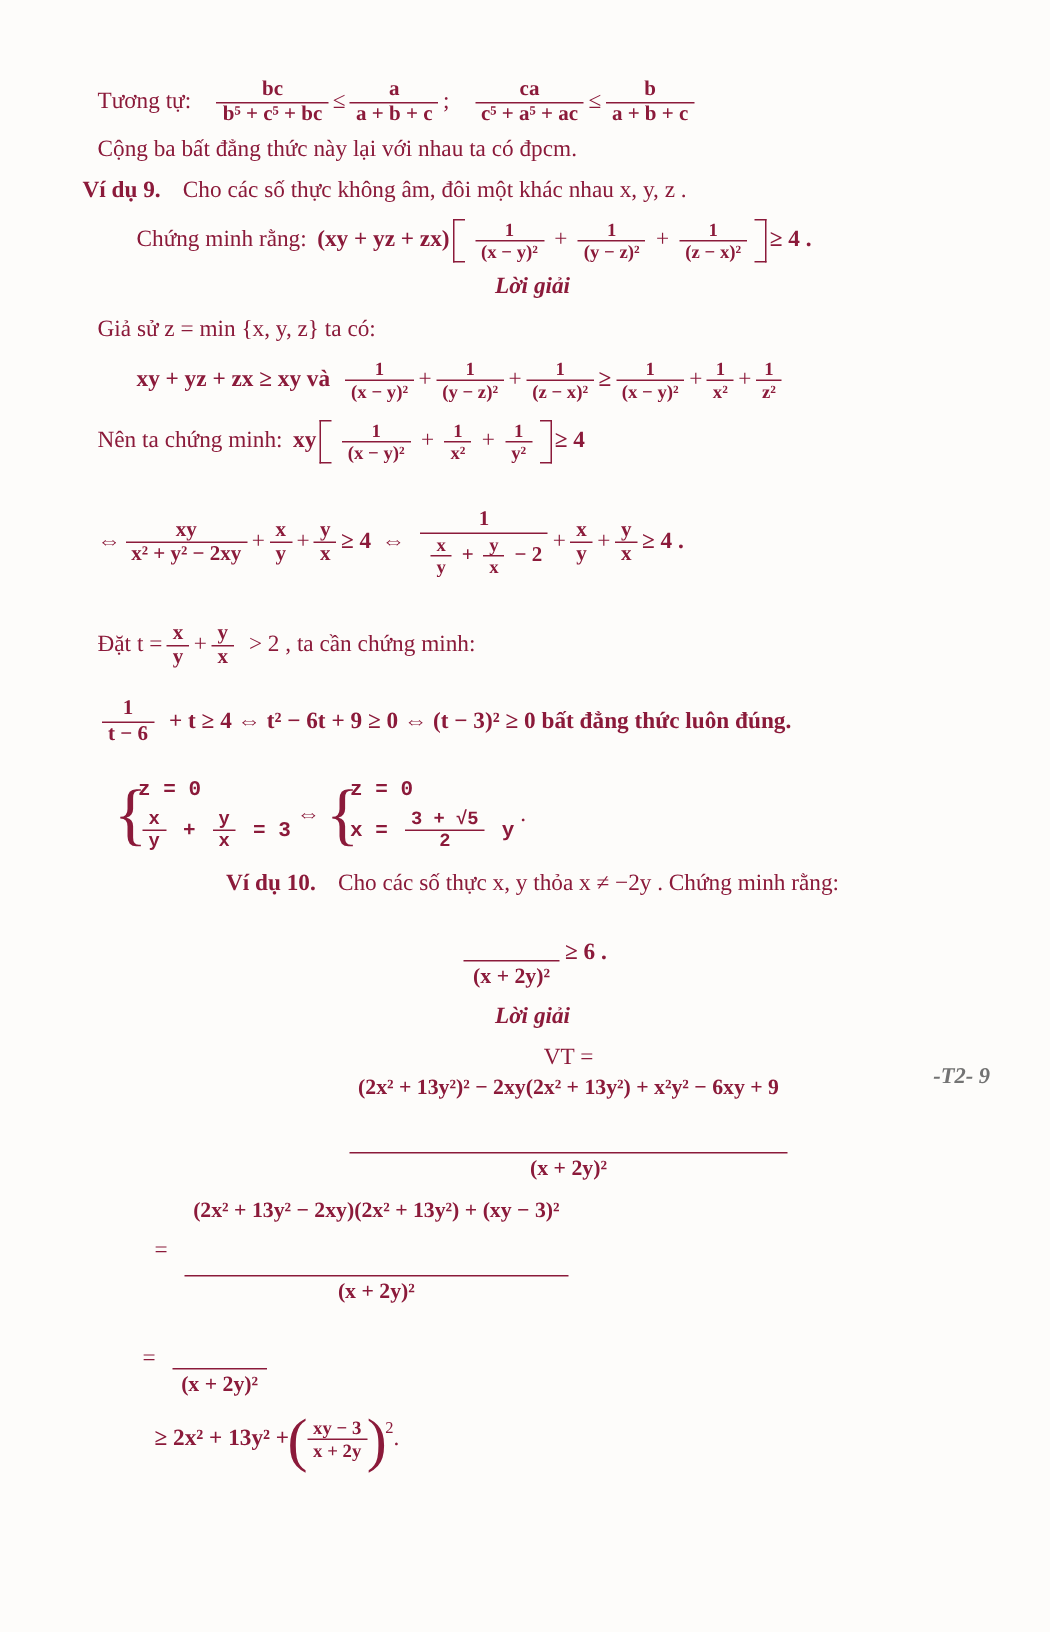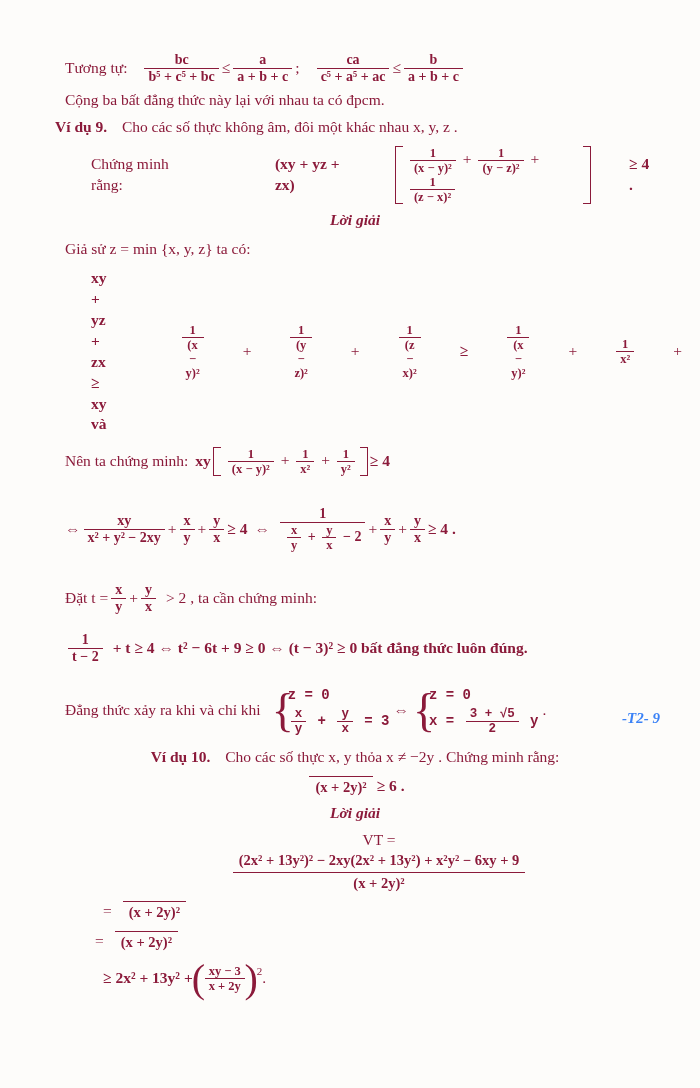--- a/index.html
+++ b/index.html
@@ -16,21 +16,21 @@
     width:700px;height:772px;
     padding:0;
   }
   .content{
     position:absolute;
     left:55px; top:52px;
     width:600px;
   }
   .line{ margin:0 0 6px 0; font-size:15.5px; line-height:1.35; }
   .indent1{ padding-left:10px; }
-  .indent2{ padding-left:36px;gap:36px; }
+  .indent2{ padding-left:36px; }
   .center{ text-align:center; }
   b, .bold{ font-weight:bold; }
   .italic{ font-style:italic; }
   .mathb{ font-weight:bold; }
 
   
   .frac{
     display:inline-block;
     vertical-align:middle;
     text-align:center;
@@ -91,21 +91,21 @@
   .parenfrac:before{ content:"("; left:-1px; }
   .parenfrac:after{ content:")"; right:-1px; }
 
   .stacked-frac{
     display:inline-block;
     vertical-align:middle;
     text-align:center;
     margin:0 4px;
   }
   .stacked-frac .num{ display:block; padding:0 6px 1px 6px; font-size:14.5px; }
-  .stacked-frac .den{ display:block; padding:1px 6px 0 6px; border-top:1.4px solid #8b1a3a; font-size:14.5px; }
+  .stacked-frac .den{ display:block; padding:1px 6px 0 6px; border-top:1.4px solid #8b1a3a; font-size:14.5px;margin-top:32px; }
 
   
   .watermark{
     position:absolute;
     left:0; right:0;
     top:955px;
     text-align:center;
     pointer-events:none;
     user-select:none;
   }
@@ -125,21 +125,21 @@
     color:transparent;
     -webkit-text-stroke:1px #d8d2cc;
     margin-top:4px;
   }
   .pagenum{
     position:absolute;
     right:40px; bottom:45px;
     font-size:15px;
     font-weight:bold;
     font-style:italic;
-    color:#3b82f6;
+    color:#737373;
   }
   .rowflex{ display:flex; align-items:center; flex-wrap:nowrap; }
   .gap{ display:inline-block; width:14px; }
   .gap-s{ display:inline-block; width:7px; }
 </style>
 </head>
 <body>
 
 <div class="page">
   <div class="content">
@@ -322,28 +322,27 @@
         <span class="num mathb">y</span>
         <span class="den mathb">x</span>
       </span>
       <span class="gap-s"></span>
       <span>&gt; 2 ,  ta cần chứng minh:</span>
     </div>
 
     <div class="line indent1 rowflex" style="margin-top:18px;">
       <span class="frac">
         <span class="num mathb">1</span>
-        <span class="den mathb">t − 2</span>
+        <span class="den mathb">t − 6</span>
       </span>
       <span class="gap-s"></span>
       <span class="mathb" style="font-weight:bold;">+ t ≥ 4 ⇔ t² − 6t + 9 ≥ 0 ⇔ (t − 3)² ≥ 0  bất đẳng thức luôn đúng.</span>
     </div>
 
     <div class="line indent1 rowflex" style="margin-top:20px;">
-      <span>Đẳng thức xảy ra khi và chỉ khi</span>
       <span class="gap-s"></span>
       <span class="system">
         <span class="brace">{</span>
         <span class="rows">
           <span class="row">z = 0</span>
           <span class="row rowflex">
             <span class="frac small">
               <span class="num mathb">x</span>
               <span class="den mathb">y</span>
             </span>
@@ -397,20 +396,21 @@
       <span class="stacked-frac">
         <span class="num mathb">(2x² + 13y²)² − 2xy(2x² + 13y²) + x²y² − 6xy + 9</span>
         <span class="den mathb">(x + 2y)²</span>
       </span>
     </div>
 
     <div class="line rowflex" style="margin-top:8px;padding-left:48px;">
       <span>=</span>
       <span class="gap-s"></span>
       <span class="stacked-frac">
+        <span class="num mathb">(2x² + 13y² − 2xy)(2x² + 13y²) + (xy − 3)²</span>
         <span class="den mathb">(x + 2y)²</span>
       </span>
     </div>
 
     <div class="line rowflex" style="margin-top:8px;padding-left:40px;">
       <span>=</span>
       <span class="gap-s"></span>
       <span class="stacked-frac">
         <span class="den mathb">(x + 2y)²</span>
       </span>

